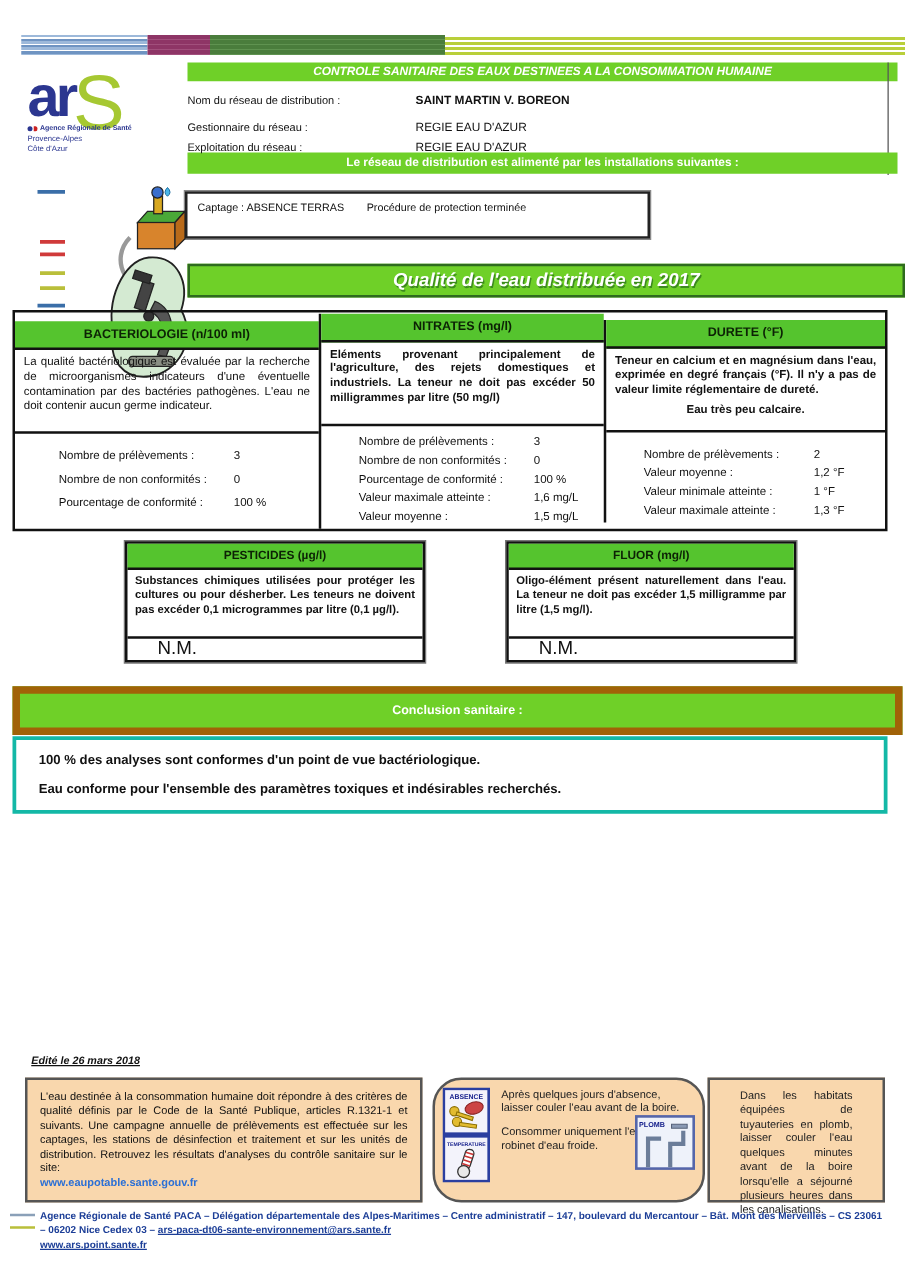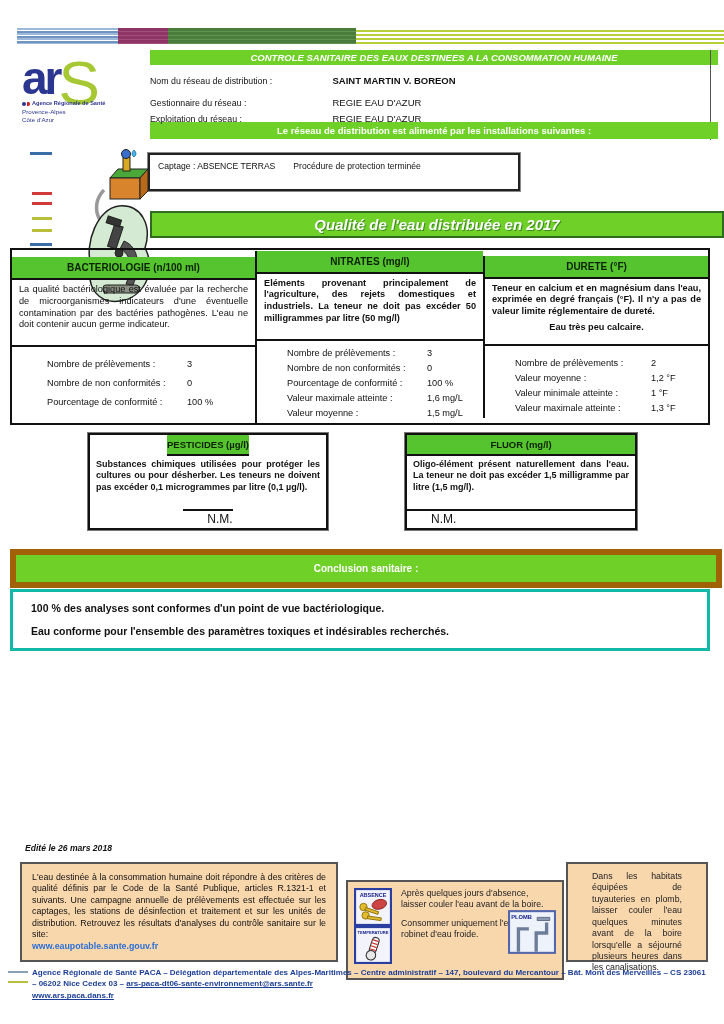--- a/index.html
+++ b/index.html
@@ -63,36 +63,36 @@
   .pstats.tight { padding-top:7px; }
   .stat-row { display:flex; margin-bottom:9px; }
   .stat-row.tight { margin-bottom:5px; }
   .stat-label { flex:none; }
   .pcol-1 .stat-label { margin-left:35px; width:140px; }
   .pcol-2 .stat-label { margin-left:30px; width:140px; }
   .pcol-3 .stat-label { margin-left:30px; width:136px; }
 
   
   .small-box { border:2px solid #111; box-shadow:0 0 0 1px #777; box-sizing:border-box; display:flex; flex-direction:column; background:#fff; }
-  .box-pesticides { top:433px; left:88px;  width:240px; height:97px;align-items:center; }
+  .box-pesticides { top:433px; left:100px;  width:240px; height:97px; }
   .box-fluor      { top:433px; left:405px; width:232px; height:97px; }
   .sb-head { height:19px; background:#55c42e; border-bottom:2px solid #111; font-size:9.5px; font-weight:bold; text-align:center; line-height:19px; color:#0c2205; }
   .sb-desc { flex:1; padding:3px 6px; font-size:9px; font-weight:bold; line-height:1.25; text-align:justify; }
-  .sb-value { height:17px; border-top:2px solid #111; font-size:12px; line-height:16px; padding-left:24px; }
+  .sb-value { height:17px; border-top:2px solid #111; font-size:15px; line-height:16px; padding-left:24px; }
 
   
   .conclusion-box { top:589px; left:10px; width:700px; height:62px; border:3px solid #14b8a6; box-sizing:border-box; padding:10px 18px; }
   .conclusion-line { font-size:10.5px; font-weight:bold; margin-bottom:11px; }
 
   
-  .edited { top:843px; left:25px; font-size:8.6px; font-weight:bold; font-style:italic; }
+  .edited { top:843px; left:25px; font-size:8.6px; font-weight:bold; font-style:italic;text-decoration:underline; }
   .peach-box { background:#f9d7ad; border:2px solid #555; box-sizing:border-box; }
   .box-legal { top:862px; left:20px; width:318px; height:100px; padding:8px 10px; font-size:8.8px; line-height:1.3; text-align:justify; }
   .legal-link { color:#2a6fd6; font-weight:bold; }
-  .box-advice { top:880px; left:346px; width:218px; height:100px; padding:6px; }
+  .box-advice { top:862px; left:346px; width:218px; height:100px; padding:6px;border-radius:23px; }
   .advice-grid { display:flex; }
   .advice-icons { width:42px; display:flex; flex-direction:column; justify-content:space-between; }
   .advice-texts { flex:1; padding-left:5px; font-size:8.8px; line-height:1.22; color:#222; }
   .advice-text-1 { margin-bottom:9px; }
   .plomb-wrap { position:absolute; right:6px; top:28px; }
   .box-plombtext { top:862px; left:566px; width:142px; height:100px; padding:7px 24px; font-size:8.8px; line-height:1.3; text-align:justify; color:#222; }
 
   
   .footer-text { top:967px; left:32px; width:676px; font-size:8px; font-weight:bold; color:#1c3e97; line-height:1.4; }
   .footer-link { text-decoration:underline; color:#1c3e97; }
@@ -320,16 +320,16 @@
 
   <div class="abs peach-box box-plombtext">
     <span>Dans les habitats équipées de tuyauteries en plomb, laisser couler l'eau quelques minutes avant de la boire lorsqu'elle a séjourné plusieurs heures dans les canalisations.</span>
   </div>
 
   <div class="abs dash" style="top:971px; left:8px; width:20px; height:2px; background:#8aa0b8;"></div>
   <div class="abs dash" style="top:981px; left:8px; width:20px; height:2px; background:#b9bf3a;"></div>
 
   <div class="abs footer-text">
     <span>Agence Régionale de Santé PACA – Délégation départementale des Alpes-Maritimes – Centre administratif – 147, boulevard du Mercantour – Bât. Mont des Merveilles – CS 23061 – 06202 Nice Cedex 03 – </span><span class="footer-link">ars-paca-dt06-sante-environnement@ars.sante.fr</span><br>
-    <span class="footer-site">www.ars.paca.dans.fr</span>
+    <span class="footer-site">www.ars.point.sante.fr</span>
   </div>
 
 </div>
 
 </body></html>

